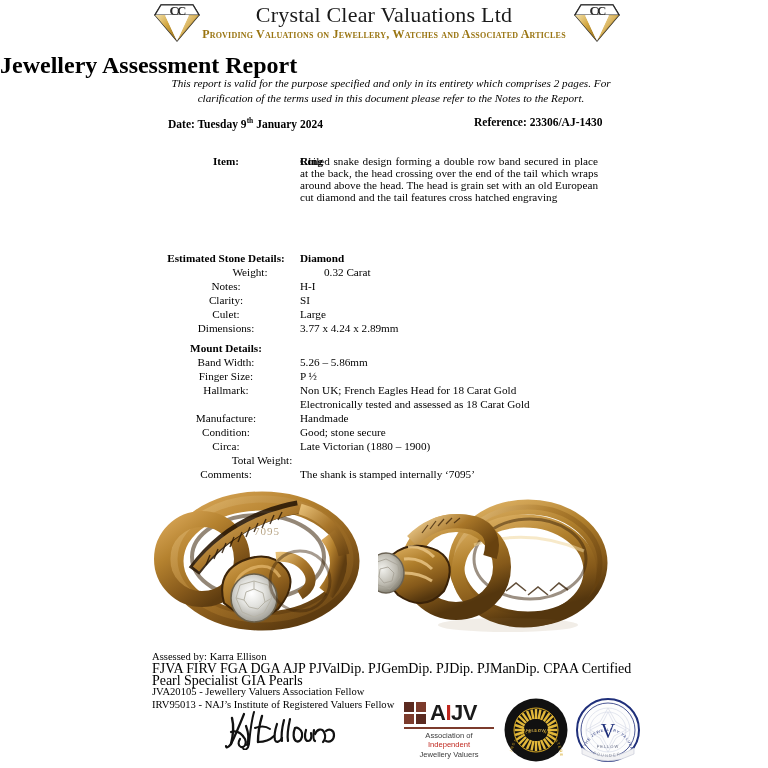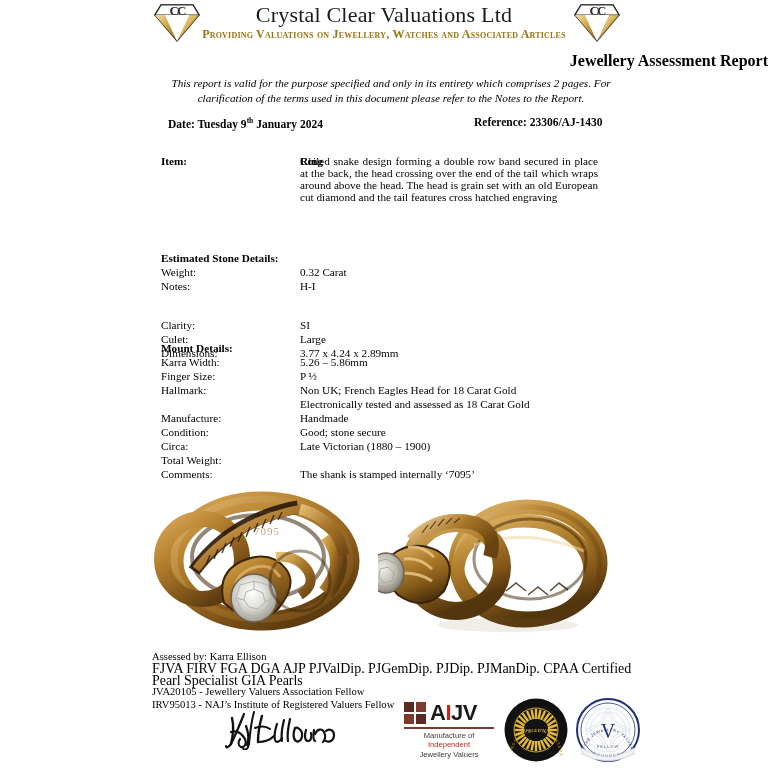--- a/index.html
+++ b/index.html
@@ -51,22 +51,22 @@
     font-variant: small-caps;
     letter-spacing: 0.2px;
     color: #9a7512;
     font-family: "Liberation Serif", "DejaVu Serif", serif;
   }
 
   
   .report-title {
     position: absolute;
     left: 0; right: 0; top: 52px;
-    text-align: right;
-    font-size: 16px;
+    text-align: left;
+    font-size: 24px;
     font-weight: bold;
     color: #000;
   }
   .report-validity {
     position: absolute;
     left: 152px;
     width: 478px;
     top: 76px;
     text-align: center;
     font-style: italic;
@@ -90,22 +90,23 @@
   
   .field-block { position: absolute; left: 152px; width: 478px; }
   .field-row {
     position: relative;
     min-height: 11.6px;
     font-size: 11.2px;
     line-height: 11.6px;
   }
   .f-label {
     position: absolute;
-    left: 9px; top: 0;
+    left: 0; top: 0;
     width: 148px;
+    text-align: center;
   }
   .f-value {
     position: absolute;
     left: 148px; top: 0;
     width: 330px;
   }
   .f-label.bold, .f-value.bold { font-weight: bold; }
 
   
   .item-desc {
@@ -261,49 +262,50 @@
   <div class="field-row">
     <span class="f-label bold">Item:</span>
     <span class="f-value bold">Ring</span>
   </div>
 </div>
 <div class="item-desc">Coiled snake design forming a double row band secured in place at the back, the head crossing over the end of the tail which wraps around above the head.  The head is grain set with an old European cut diamond and the tail features cross hatched engraving</div>
 
 <div class="field-block" style="top:253px;">
   <div class="field-row" style="height:14px;">
     <span class="f-label bold">Estimated Stone Details:</span>
-  </div>
-  <div class="field-row" style="height:14px;">
+    <span class="f-value bold">Diamond</span>
+  </div>
+  <div class="field-row" style="height:14px;margin-left:24px;">
     <span class="f-label">Weight:</span>
     <span class="f-value">0.32 Carat</span>
   </div>
   <div class="field-row" style="height:14px;">
     <span class="f-label">Notes:</span>
     <span class="f-value">H-I</span>
   </div>
-  <div class="field-row" style="height:14px;margin-top:25px;">
+  <div class="field-row" style="height:14px;">
     <span class="f-label">Clarity:</span>
     <span class="f-value">SI</span>
   </div>
   <div class="field-row" style="height:14px;">
     <span class="f-label">Culet:</span>
     <span class="f-value">Large</span>
   </div>
   <div class="field-row" style="height:14px;">
     <span class="f-label">Dimensions:</span>
     <span class="f-value">3.77 x 4.24 x 2.89mm</span>
   </div>
 </div>
 
 <div class="field-block" style="top:343px;">
   <div class="field-row" style="height:14px;">
     <span class="f-label bold">Mount Details:</span>
   </div>
   <div class="field-row" style="height:14px;">
-    <span class="f-label">Karra Width:</span>
+    <span class="f-label">Band Width:</span>
     <span class="f-value">5.26 – 5.86mm</span>
   </div>
   <div class="field-row" style="height:14px;">
     <span class="f-label">Finger Size:</span>
     <span class="f-value">P ½</span>
   </div>
   <div class="field-row" style="height:14px;">
     <span class="f-label">Hallmark:</span>
     <span class="f-value">Non UK; French Eagles Head for 18 Carat Gold</span>
   </div>
@@ -316,21 +318,21 @@
     <span class="f-value">Handmade</span>
   </div>
   <div class="field-row" style="height:14px;">
     <span class="f-label">Condition:</span>
     <span class="f-value">Good; stone secure</span>
   </div>
   <div class="field-row" style="height:14px;">
     <span class="f-label">Circa:</span>
     <span class="f-value">Late Victorian (1880 – 1900)</span>
   </div>
-  <div class="field-row" style="height:14px;">
+  <div class="field-row" style="height:14px;margin-left:36px;">
     <span class="f-label">Total Weight:</span>
   </div>
   <div class="field-row" style="height:14px;">
     <span class="f-label">Comments:</span>
     <span class="f-value">The shank is stamped internally ‘7095’</span>
   </div>
 </div>
 
 <div class="photos">
 
@@ -499,21 +501,21 @@
       <div class="aijv-squares">
         <i class="dark"></i>
           <i></i>
           <i></i>
           <i class="dark"></i>
       </div>
       <div class="aijv-word"><span>A</span><em>I</em><span>JV</span></div>
     </div>
     <div class="aijv-rule"></div>
     <div class="aijv-sub">
-      <div>Manufacture of</div>
+      <div>Association of</div>
       <div class="red">Independent</div>
       <div>Jewellery Valuers</div>
     </div>
   </div>
 
   <div class="badge-naj">
     <svg width="64" height="64" viewBox="0 0 64 64">
       <circle cx="32" cy="32" r="31.5" fill="#111111"></circle>
       <circle cx="32" cy="32" r="22" fill="none" stroke="#d6a824" stroke-width="1"></circle>
       <g stroke="#e2b83a" stroke-width="2.4" stroke-linecap="butt">

